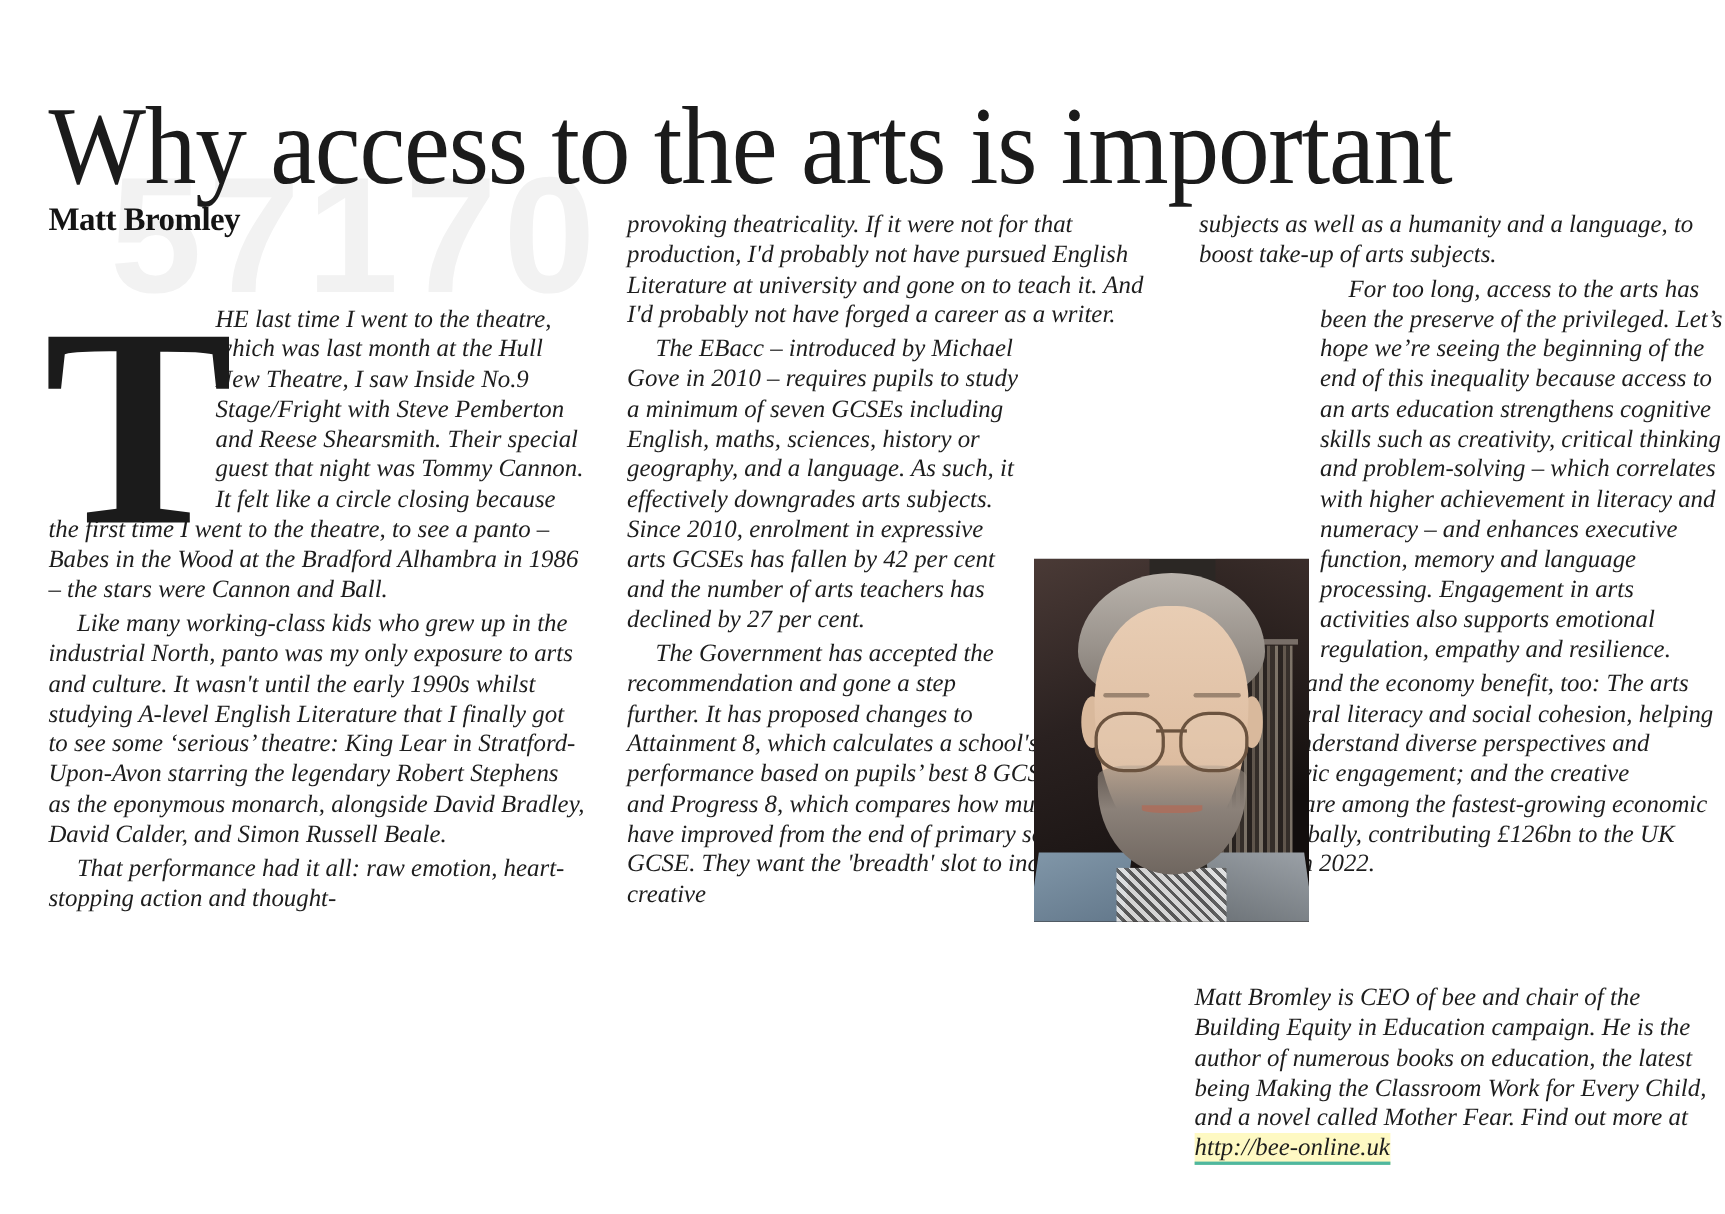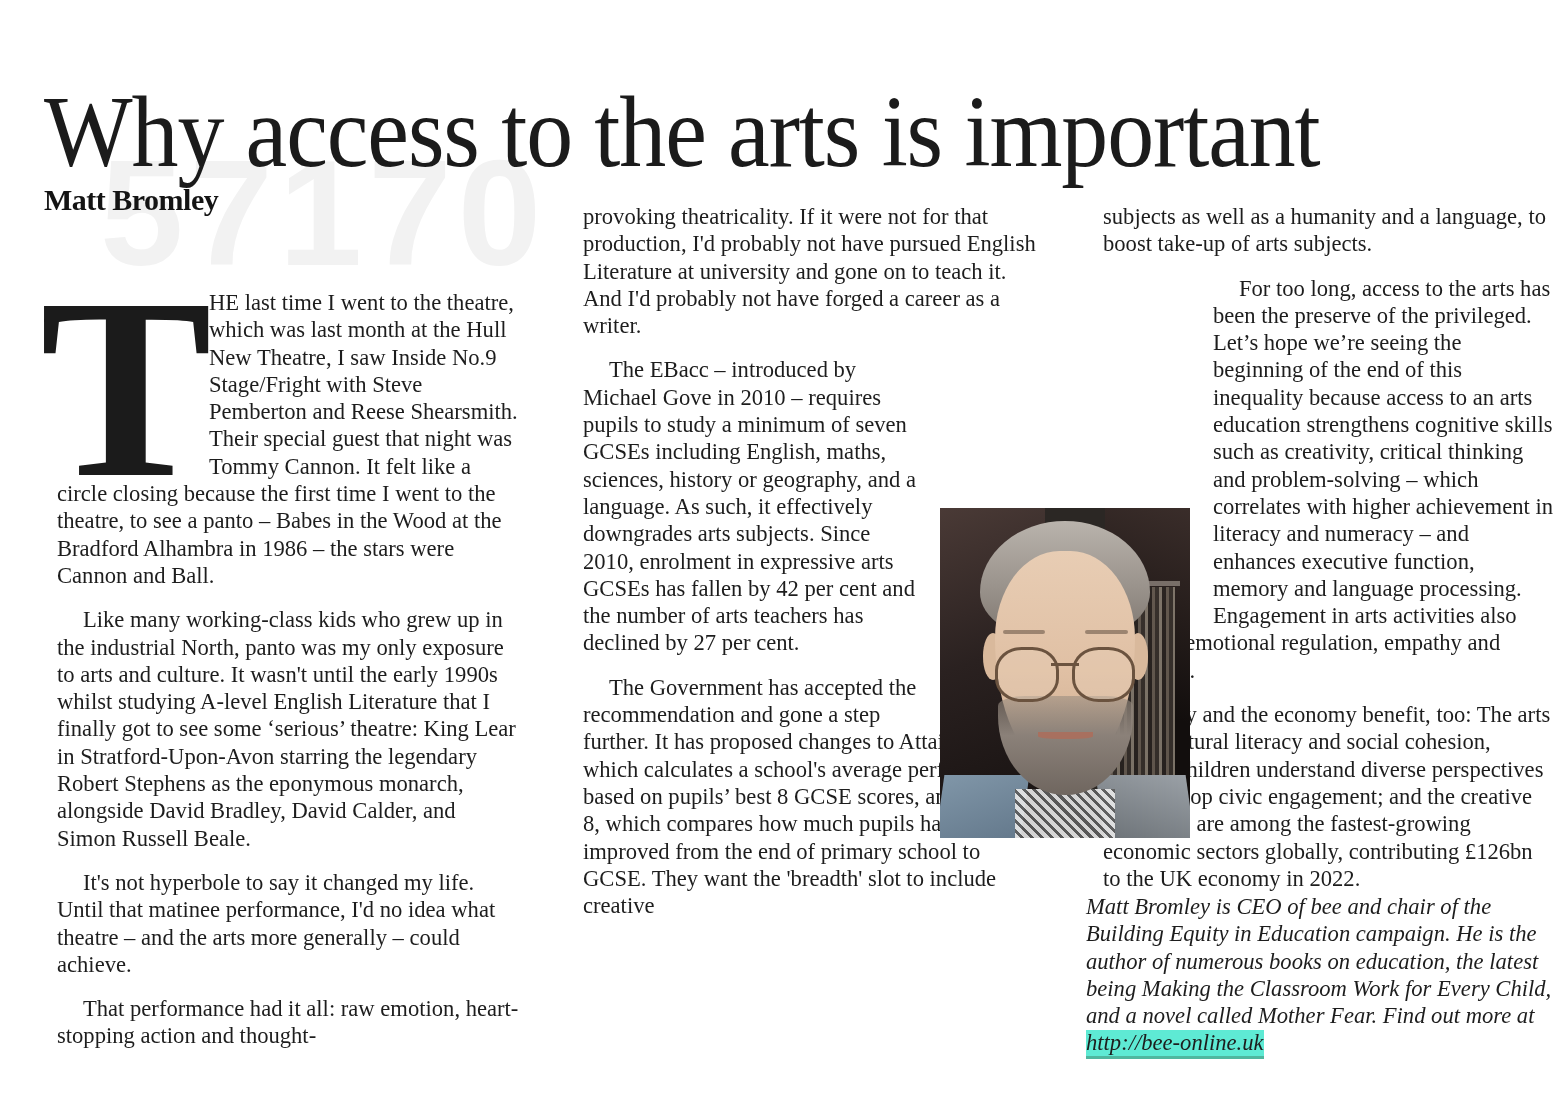--- a/index.html
+++ b/index.html
@@ -59,21 +59,21 @@
   .col{
     position:absolute;
     top:186px;
     font-size:22.6px;
     line-height:27.3px;
     text-align:left;
     color:#1d1d1d;
     z-index:2;
     overflow:hidden;
   }
-  .col p{margin:17px;}
+  .col p{margin:4px;font-style:italic;}
   .col p.indent{text-indent:1.15em;}
 
   #col1{left:40px;width:496px;top:272px;}
   #col2{left:566px;width:496px;}
   #col3{left:1086px;width:486px;}
 
   
   .dropcap{
     position:absolute;
     left:40px;top:288px;
@@ -133,42 +133,41 @@
     position:absolute;
     left:1086px;top:893px;
     width:486px;
     font-style:italic;
     font-size:22.6px;
     line-height:27.3px;
     color:#1d1d1d;
     z-index:2;
   }
   .bio-link{
-    background:#5eead4;
+    background:#fef9c3;
     border-bottom:3px solid #4fb79f;
     padding-bottom:1px;
   }
 </style>
 </head>
 <body>
 
 <div class="page">
 
   <div class="watermark">57170</div>
 
   <h1 class="headline">Why access to the arts is important</h1>
 
   <div class="byline">Matt Bromley</div>
 
   <div class="dropcap">T</div>
 
   <div class="col" id="col1">
     <p><span class="dc-spacer"></span><span>HE last time I went to the theatre, which was last month at the Hull New Theatre, I saw Inside No.9 Stage/Fright with Steve Pemberton and Reese Shearsmith. Their special guest that night was Tommy Cannon. It felt like a circle closing because the first time I went to the theatre, to see a panto – Babes in the Wood at the Bradford Alhambra in 1986 – the stars were Cannon and Ball.</span></p>
     <p class="indent">Like many working-class kids who grew up in the industrial North, panto was my only exposure to arts and culture. It wasn't until the early 1990s whilst studying A-level English Literature that I finally got to see some ‘serious’ theatre: King Lear in Stratford-Upon-Avon starring the legendary Robert Stephens as the eponymous monarch, alongside David Bradley, David Calder, and Simon Russell Beale.</p>
-    <p class="indent">It's not hyperbole to say it changed my life. Until that matinee performance, I'd no idea what theatre – and the arts more generally – could achieve.</p>
     <p class="indent">That performance had it all: raw emotion, heart-stopping action and thought-</p>
   </div>
 
   <div class="col" id="col2">
     <p>provoking theatricality. If it were not for that production, I'd probably not have pursued English Literature at university and gone on to teach it. And I'd probably not have forged a career as a writer.</p>
     <p class="indent"><span class="photo-spacer-c2"></span><span>The EBacc – introduced by Michael Gove in 2010 – requires pupils to study a minimum of seven GCSEs including English, maths, sciences, history or geography, and a language. As such, it effectively downgrades arts subjects. Since 2010, enrolment in expressive arts GCSEs has fallen by 42 per cent and the number of arts teachers has declined by 27 per cent.</span></p>
     <p class="indent">The Government has accepted the recommendation and gone a step further. It has proposed changes to Attainment 8, which calculates a school's average performance based on pupils’ best 8 GCSE scores, and Progress 8, which compares how much pupils have improved from the end of primary school to GCSE. They want the 'breadth' slot to include creative</p>
   </div>
 
   <div class="col" id="col3">

